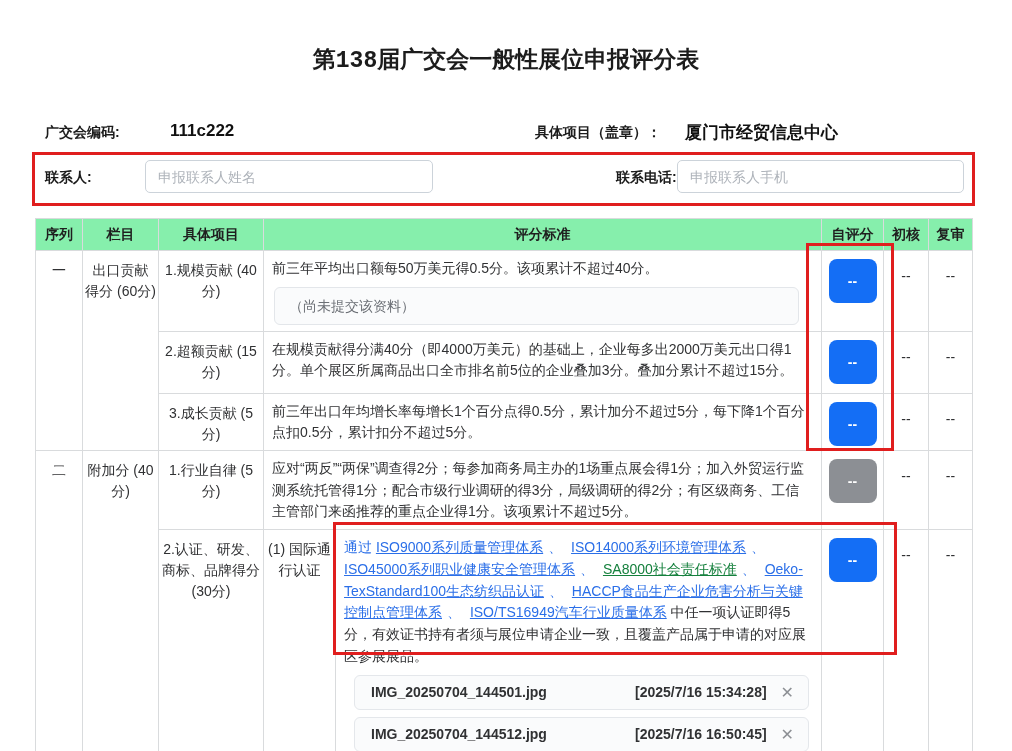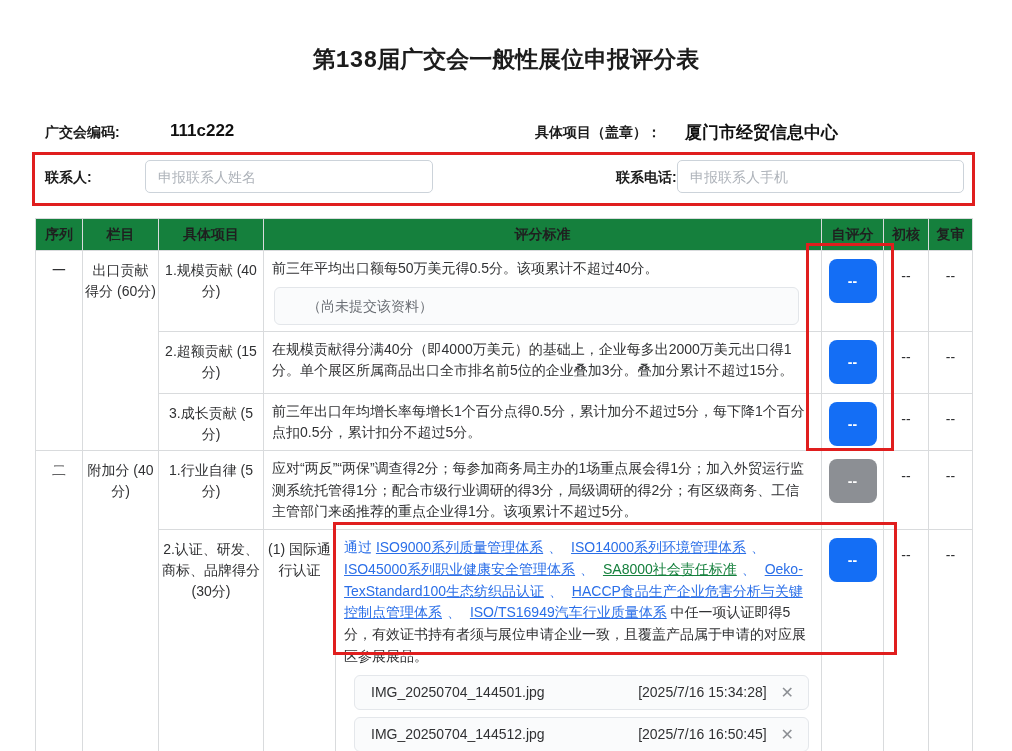--- a/index.html
+++ b/index.html
@@ -20,44 +20,44 @@
     padding: 0 12px; font-size: 14px; color: #ef4444; outline: none;
     font-family: "Liberation Sans", "DejaVu Sans", sans-serif;
   }
   .tinput::placeholder { color: #aeb3ba; }
 
   table.score-table {
     position: absolute; left: 35px; top: 218px; width: 937px;
     border-collapse: collapse; table-layout: fixed; font-size: 14px;
   }
   .score-table th {
-    background: #15803d; border: 1px solid #d9dbdd; font-weight: 700;
+    background: #86efac; border: 1px solid #d9dbdd; font-weight: 700;
     color: #1f1f1f; height: 32px; text-align: center; padding: 4px 2px;
   }
   .score-table td { border: 1px solid #d9dbdd; vertical-align: top; }
   td.ccell { text-align: center; padding: 9px 2px 4px; line-height: 1.5; color: #303133; }
   td.criteria { padding: 7px 12px 6px 8px; line-height: 1.55; color: #303133; }
   td.scorecell { text-align: center; padding-top: 8px; }
   td.dashcell { text-align: center; padding-top: 17px; color: #303133; }
   .score-btn {
     width: 48px; height: 44px; border: none; border-radius: 8px;
     color: #ffffff; font-size: 14px; font-weight: 700; cursor: pointer;
     font-family: "Liberation Sans", "DejaVu Sans", sans-serif;
   }
   .note-box {
     margin: 7px 10px 0 2px; height: 38px; line-height: 36px;
     background: #fafbfc; border: 1px solid #e3e6ea; border-radius: 6px;
-    color: #6b6f75; padding-left: 32px;
+    color: #6b6f75; padding-left: 14px;
   }
   .rich a { text-decoration: underline; cursor: pointer; }
   .rich .sep { padding: 0 5px; }
   .attach {
     display: flex; align-items: center; width: 455px; height: 35px;
     margin: 8px 0 0 10px; background: #fafbfc; border: 1px solid #e4e7eb;
-    border-radius: 6px; padding: 0 14px 0 16px;
+    border-radius: 6px; padding: 0 14px 0 16px; font-weight: bold;
   }
   .attach + .attach { margin-top: 7px; }
   .attach-name { color: #303133; }
   .attach-time { margin-left: auto; color: #303133; }
   .attach-x { margin-left: 14px; color: #8d9095; font-size: 16px; cursor: pointer; line-height: 1; }
   .annot { position: absolute; border: 3px solid #e01e1e; pointer-events: none; }
 </style>
 </head>
 <body>
 

